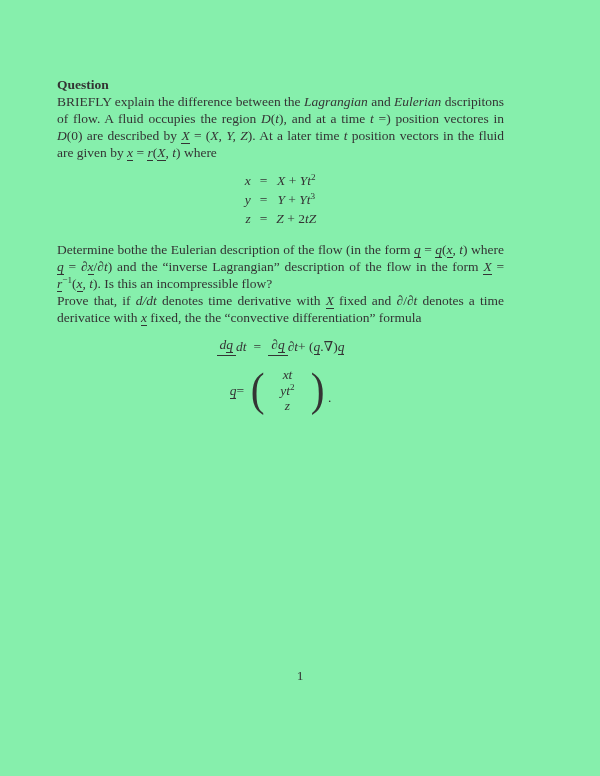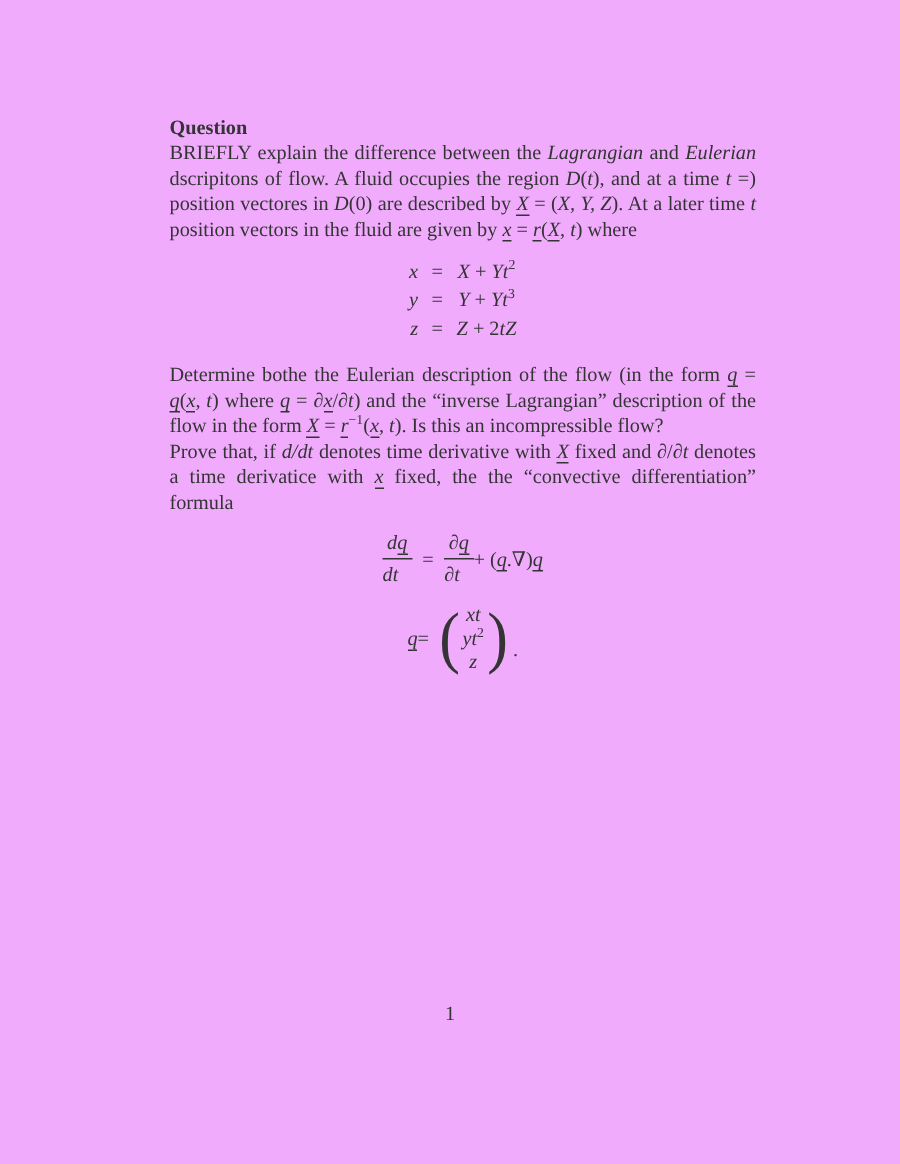--- a/index.html
+++ b/index.html
@@ -1,26 +1,26 @@
 <!DOCTYPE html>
 <html><head>
 <meta charset="utf-8">
 <style>
   html, body { margin: 0; padding: 0; background: #ffffff; }
   body { width: 600px; height: 776px; overflow: hidden; }
   .page {
     position: relative;
     width: 600px; height: 776px;
     box-sizing: border-box;
-    background: #f0abfc;
+    background: #86efac;
     color: #343434;
     font-family: "Liberation Serif", "DejaVu Serif", serif;
     font-size: 13.5px;
     line-height: 17px;
-    padding: 76px 96px 0 113px;
+    padding: 76px 96px 0 57px;
   }
   .heading { font-weight: bold; }
   p.body-text { margin: 0; text-align: justify; }
   .i { font-style: italic; }
   .u { border-bottom: 1px solid currentColor; }
   .sup { font-size: 0.68em; vertical-align: super; line-height: 0; }
 
   
   .eqs {
     display: grid;
@@ -38,40 +38,41 @@
   
   .display {
     display: flex;
     justify-content: center;
     align-items: center;
     margin: 10px 0 11px;
   }
   .rel { margin: 0 7px; }
   .frac {
     display: inline-flex;
-    flex-direction: column;
+    flex-direction: row;
+    align-items: center;
     vertical-align: middle;
   }
   .frac .num { padding: 0 3px 2px; border-bottom: 1px solid currentColor; }
   .frac .den { padding-top: 1px; }
 
   
   .vec { margin: 3px 0 0; }
   .paren {
     font-size: 46px;
     line-height: 0.95;
     font-weight: 400;
     transform: scaleX(0.9);
   }
   .vcol {
     display: inline-flex;
     flex-direction: column;
     align-items: center;
     line-height: 15.5px;
-    margin: 0 1px;
+    margin: 0 15px;
   }
   .vrow { text-align: center; }
   .period { margin-left: 3px; margin-top: 14px; }
   .vlhs-rel { margin: 0 6px 0 0; }
   .vlhs { margin-right: 0; }
 
   .pagenum {
     position: absolute;
     left: 0; top: 667px;
     width: 600px;

